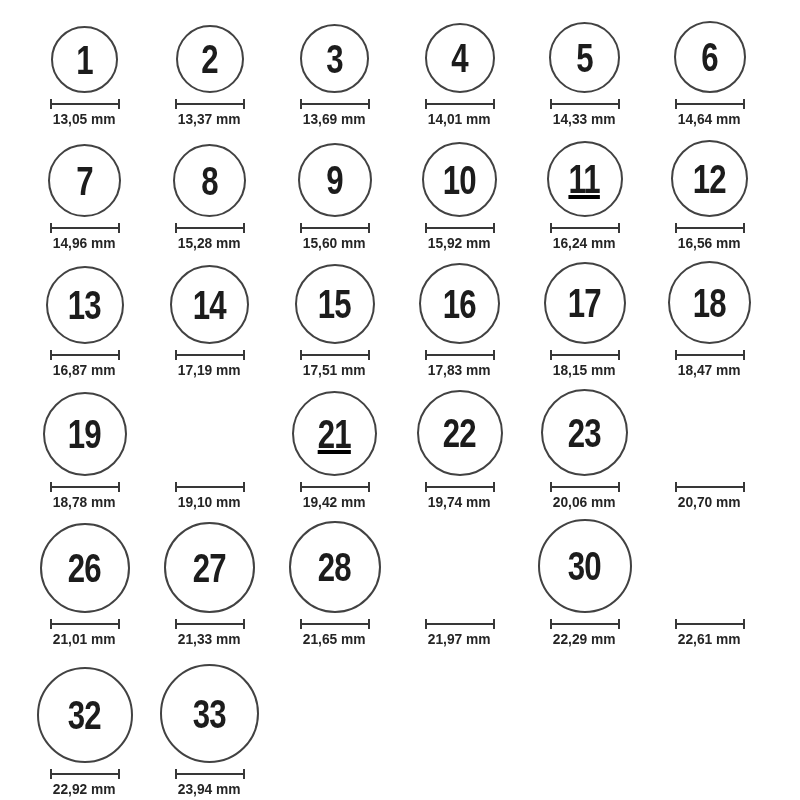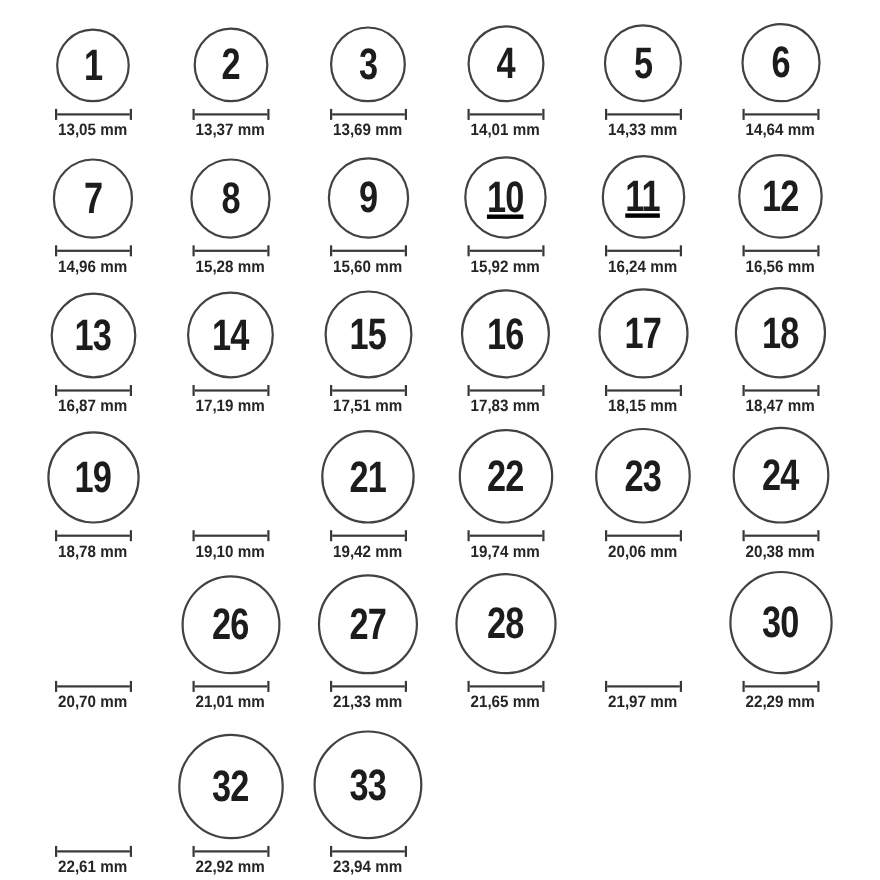--- a/index.html
+++ b/index.html
@@ -143,21 +143,21 @@
 
   <div class="cell">
     <div class="circle" style="width: 74px; height: 74px;">
       <span class="num">9</span>
     </div>
     <div class="measure"></div>
     <span class="mm-label">15,60 mm</span>
   </div>
 
   <div class="cell">
-    <div class="circle" style="width: 75px; height: 75px; text-decoration: underline;">
+    <div class="circle" style="width: 75px; height: 75px;">
       <span class="num">10</span>
     </div>
     <div class="measure"></div>
     <span class="mm-label">15,92 mm</span>
   </div>
 
   <div class="cell">
     <div class="circle" style="width: 76px; height: 76px; text-decoration: underline;">
       <span class="num">11</span>
     </div>
@@ -228,21 +228,21 @@
     <div class="measure"></div>
     <span class="mm-label">18,78 mm</span>
   </div>
 
   <div class="cell">
     <div class="measure"></div>
     <span class="mm-label">19,10 mm</span>
   </div>
 
   <div class="cell">
-    <div class="circle" style="width: 85px; height: 85px;">
+    <div class="circle" style="width: 85px; height: 85px; text-decoration: underline;">
       <span class="num">21</span>
     </div>
     <div class="measure"></div>
     <span class="mm-label">19,42 mm</span>
   </div>
 
   <div class="cell">
     <div class="circle" style="width: 86px; height: 86px;">
       <span class="num">22</span>
     </div>
@@ -251,27 +251,20 @@
   </div>
 
   <div class="cell">
     <div class="circle" style="width: 87px; height: 87px;">
       <span class="num">23</span>
     </div>
     <div class="measure"></div>
     <span class="mm-label">20,06 mm</span>
   </div>
 
-  <div class="cell">
-    <div class="circle" style="width: 88px; height: 88px;">
-      <span class="num">24</span>
-    </div>
-    <div class="measure"></div>
-    <span class="mm-label">20,38 mm</span>
-  </div>
 
   <div class="cell">
     <div class="measure"></div>
     <span class="mm-label">20,70 mm</span>
   </div>
 
   <div class="cell">
     <div class="circle" style="width: 90px; height: 90px;">
       <span class="num">26</span>
     </div>

